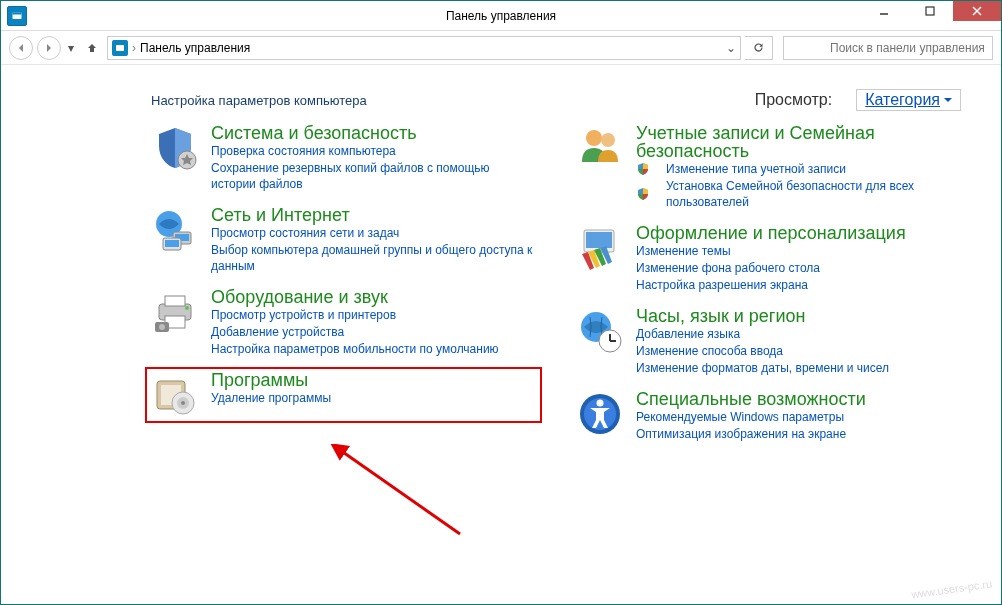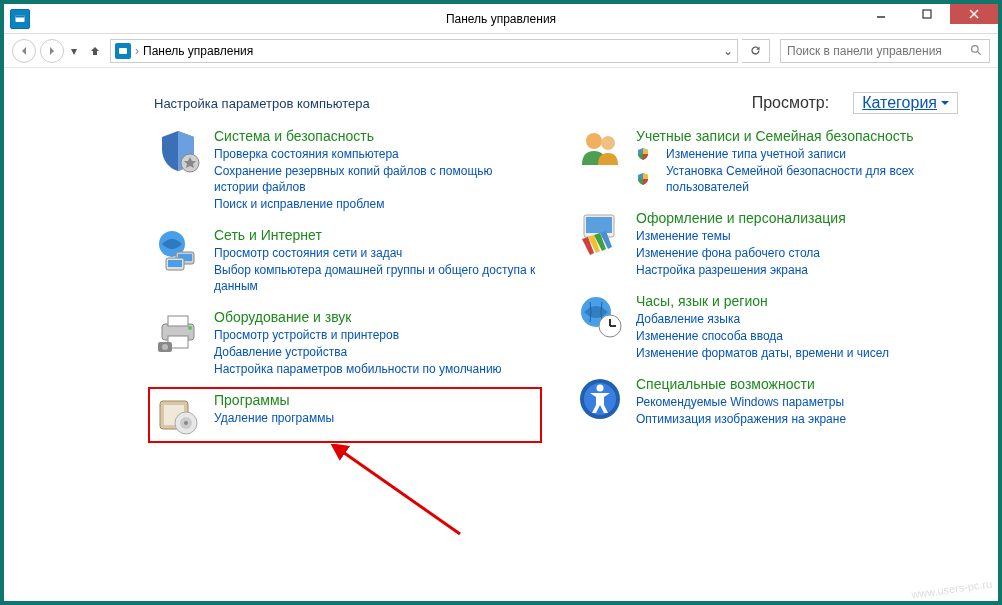--- a/index.html
+++ b/index.html
@@ -1,17 +1,17 @@
 <!DOCTYPE html>
 <html><head>
 <meta charset="utf-8">
 <style>
   * { box-sizing: border-box; margin: 0; padding: 0; font-family: "Segoe UI", Tahoma, sans-serif; }
   body { background: #fff; width: 1002px; height: 605px; overflow: hidden; font-size: 12px; color: #000; position: relative; }
-  .window { border: 4px solid #0f766e; width: 1002px; height: 605px; display: flex; flex-direction: column; background: #fff; justify-content: flex-end; }
+  .window { border: 1px solid #0f766e; width: 1002px; height: 605px; display: flex; flex-direction: column; background: #fff; justify-content: flex-end; }
 
   
   .titlebar { height: 30px; background: #fff; display: flex; align-items: center; position: relative; border-bottom: 1px solid #ddd; }
   .titlebar .sysicon { width: 20px; height: 20px; margin-left: 6px; background: #0a84c1; border: 1px solid #0a6f9f; border-radius: 2px; display: flex; align-items: center; justify-content: center; }
   .titlebar .sysicon svg { width: 12px; height: 12px; fill: #fff; }
   .titlebar .title { position: absolute; left: 0; right: 0; text-align: center; font-size: 12px; color: #000; pointer-events: none; }
   .winbtns { position: absolute; right: 0; top: 0; display: flex; height: 20px; }
   .winbtn { width: 46px; height: 20px; display: flex; align-items: center; justify-content: center; cursor: pointer; }
   .winbtn.close { background: #c75050; color: #fff; width: 48px; height: 20px; }
   .winbtn svg { width: 10px; height: 10px; }
@@ -26,38 +26,38 @@
   .uparrow { width: 22px; height: 22px; display: flex; align-items: center; justify-content: center; color: #555; cursor: pointer; }
   .uparrow svg { width: 12px; height: 12px; fill: #555; }
   .address { flex: 1; height: 24px; border: 1px solid #ccc; display: flex; align-items: center; padding: 0 4px; font-size: 12px; gap: 4px; background: #fff; }
   .address .addricon { width: 16px; height: 16px; background: #0a84c1; border-radius: 2px; display:flex; align-items:center; justify-content:center; }
   .address .addricon svg { width:10px; height:10px; fill:#fff; }
   .address .chev { color: #888; }
   .address .dd { margin-left: auto; color: #555; cursor: pointer; }
   .refresh { width: 28px; height: 24px; border: 1px solid #ccc; border-left:none; display: flex; align-items: center; justify-content: center; cursor: pointer; }
   .refresh svg { width: 13px; height: 13px; fill: #555; }
   .searchbox { width: 210px; height: 24px; border: 1px solid #ccc; display: flex; align-items: center; padding: 0 6px; margin-left: 6px; }
-  .searchbox input { border: none; outline: none; flex: 1; font-size: 12px; color: #888; }
+  .searchbox input { border: none; outline: none; flex: 1; font-size: 12px; color: #888; margin-left: 40px; }
   .searchbox svg { width: 13px; height: 13px; fill: #888; }
 
   
   .content { flex: 1; padding: 24px 40px 20px 150px; overflow: hidden; }
   .headrow { display: flex; align-items: center; margin-bottom: 13px; }
   .headtitle { color: #1a3e6f; font-size: 13px; }
   .viewby { margin-left: auto; display: flex; align-items: center; gap: 24px; font-size: 16px; }
   .viewby .vlabel { color: #333; }
   .viewby .vsel { color: #0654ba; border: 1px solid #ccc; padding: 1px 8px; cursor: pointer; display: flex; align-items: center; gap: 4px; text-decoration: underline; }
   .viewby .vsel svg { width: 8px; height: 8px; fill: #0654ba; }
 
   .cols { display: flex; gap: 40px; }
   .col { flex: 1; display: flex; flex-direction: column; gap: 14px; }
   .cat { display: flex; gap: 12px; }
   .icon48 { width: 48px; height: 48px; flex-shrink: 0; display:flex; align-items:center; justify-content:center; }
   .catbody { display: flex; flex-direction: column; gap: 1px; }
-  .cattitle { color: #1d8a1d; font-size: 14px; cursor: pointer; line-height: 18px; }
+  .cattitle { color: #1d8a1d; font-size: 18px; cursor: pointer; line-height: 18px; }
   .catlink { color: #0654ba; font-size: 12px; cursor: pointer; line-height: 16px; }
   .catlink-row { display:flex; align-items:center; gap:16px; }
   .minishield { width:14px; height:14px; flex-shrink:0; }
 
   .highlight { border: 2px solid #e00000; padding: 2px 4px; margin: -4px -6px; }
 
   
   .arrow-ann { position: absolute; left: 330px; top: 444px; pointer-events:none; }
   .arrow-ann svg { width: 140px; height: 100px; }
 
@@ -161,21 +161,20 @@
                 <path d="M24 4 L40 10 V22 C40 34 32 42 24 44 C16 42 8 34 8 22 V10 Z" fill="#3b6fb6"></path>
                 <path d="M24 4 L40 10 V22 C40 34 32 42 24 44 V4 Z" fill="#6aa0e0"></path>
                 <circle cx="36" cy="36" r="9" fill="#d0d0d0" stroke="#888"></circle>
                 <path d="M36 30 L38 34 L42 34 L39 37 L40 41 L36 39 L32 41 L33 37 L30 34 L34 34 Z" fill="#888"></path>
               </svg>
           </div>
           <div class="catbody">
             <span class="cattitle">Система и безопасность</span>
             <span class="catlink">Проверка состояния компьютера</span>
             <span class="catlink">Сохранение резервных копий файлов с помощью истории файлов</span>
-            <span class="catlink">Поиск и исправление проблем</span>
           </div>
         </div>
 
         <div class="cat">
           <div class="icon48">
             <svg viewBox="0 0 48 48" width="48" height="48">
                 <circle cx="18" cy="18" r="13" fill="#4aa0e8"></circle>
                 <path d="M8 18 Q18 8 28 18 Q18 28 8 18" fill="#2d7ac0"></path>
                 <rect x="22" y="26" width="18" height="12" rx="2" fill="#ccc" stroke="#888"></rect>
                 <rect x="24" y="28" width="14" height="7" fill="#4aa0e8"></rect>

